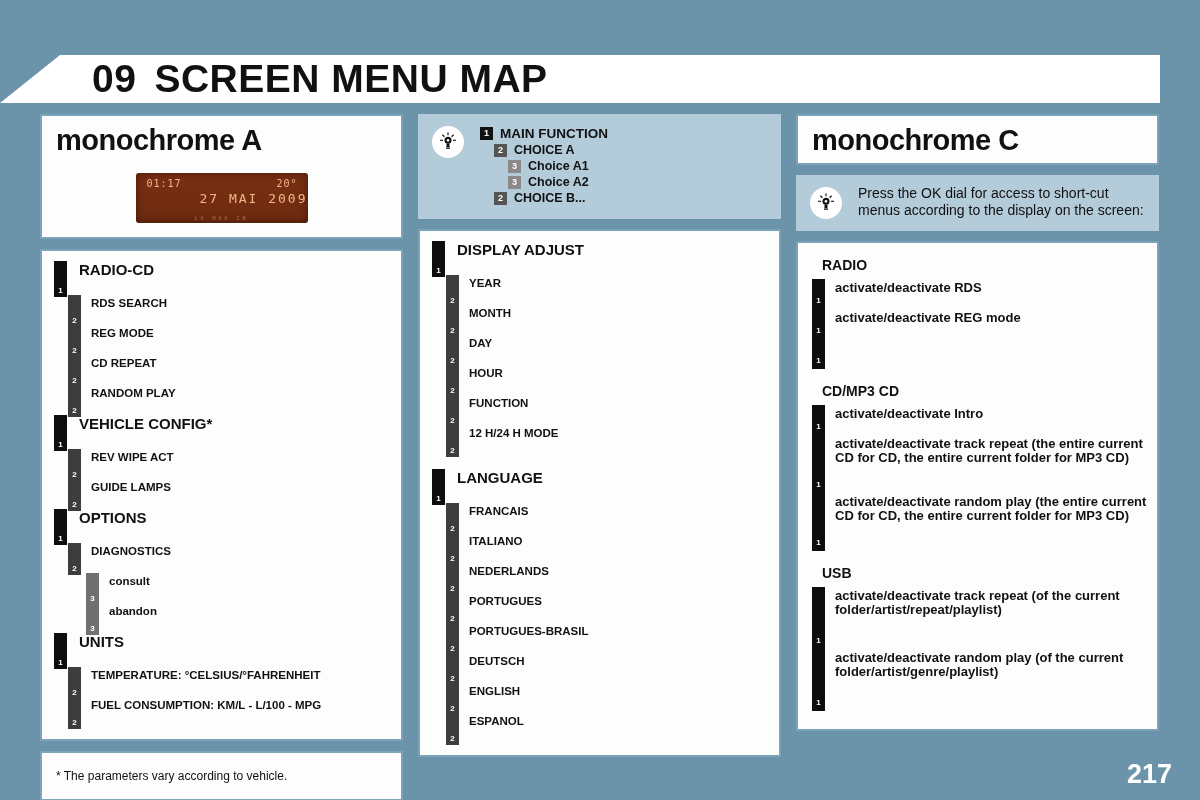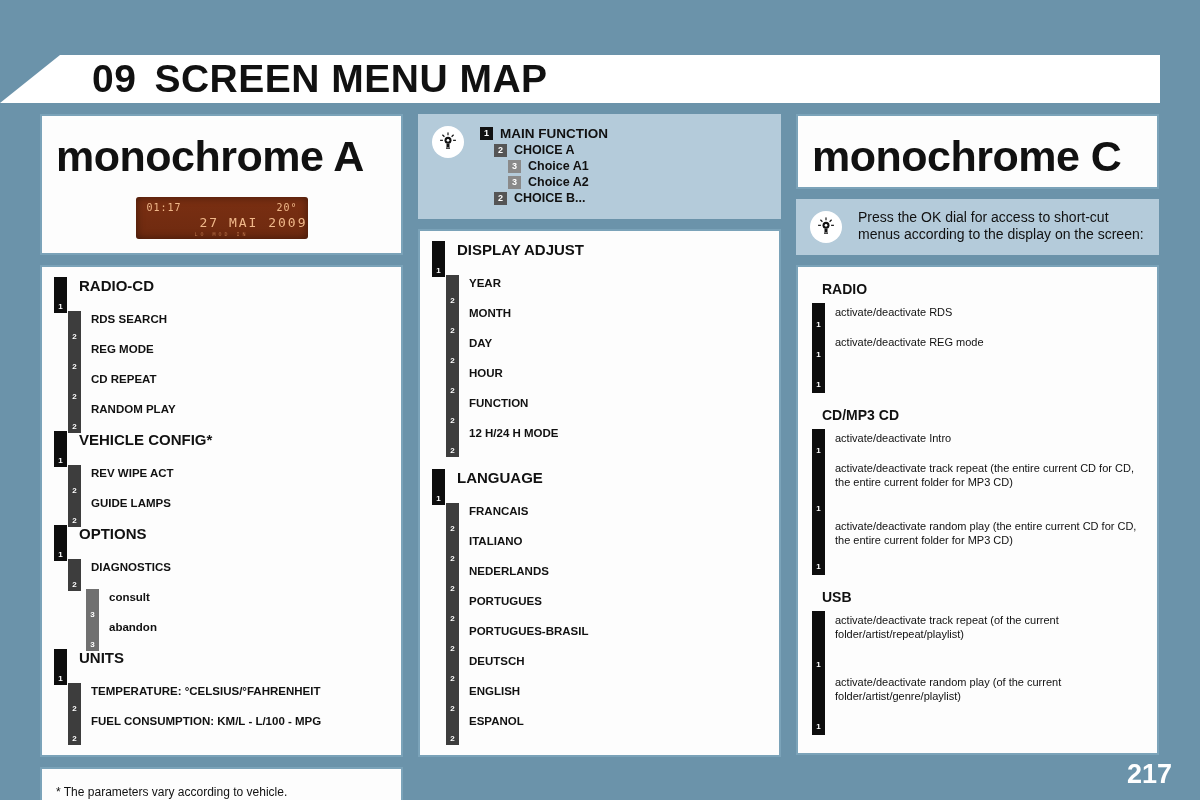--- a/index.html
+++ b/index.html
@@ -36,28 +36,28 @@
 
   .card{
     background:#fdfdfd;
     border:2px solid #7ba3b9;
     box-sizing:border-box;
     margin-bottom:10px;
   }
 
   
   .mono-title{
-    font-size:43px;font-weight:bold;color:#111;
-    padding:16px 0 6px 14px;letter-spacing:-.5px;
+    font-size:29px;font-weight:bold;color:#111;
+    padding:8px 0 6px 14px;letter-spacing:-.5px;
   }
 
   
   .lcd-wrap{display:flex;justify-content:center;padding:10px 0 14px 0;}
   .lcd{
-    width:172px;height:42px;position:relative;
+    width:172px;height:50px;position:relative;
     background:linear-gradient(#7a2f12,#6e2a10);
     border-radius:3px;
     box-shadow:inset 0 0 8px rgba(0,0,0,.45);
     font-family:"DejaVu Sans Mono", monospace;
     color:#f0b88a;
   }
   .lcd .lcd-time{position:absolute;left:11px;top:5px;font-size:10px;letter-spacing:1px;}
   .lcd .lcd-temp{position:absolute;right:10px;top:5px;font-size:10px;letter-spacing:1px;}
   .lcd .lcd-date{position:absolute;left:0;right:0;top:18px;text-align:right;font-size:13px;letter-spacing:2px;}
   .lcd .lcd-sub{position:absolute;left:0;right:0;bottom:2px;text-align:center;font-size:5px;letter-spacing:3px;color:#b9734a;}
@@ -119,21 +119,21 @@
   }
   .grp-head{
     font-size:14px;font-weight:bold;color:#111;margin:14px 0 6px 24px;
   }
   .crow{display:flex;align-items:stretch;margin:0 10px 0 14px;}
   .crow .cbadge{
     flex:none;width:13px;background:#0d0d0d;color:#fff;font-size:8px;font-weight:bold;
     display:flex;align-items:flex-end;justify-content:center;padding-bottom:4px;line-height:1;
   }
   .crow .ctxt{
-    font-size:11px;font-weight:normal;color:#111;margin-left:10px;line-height:14px;padding-top:2px;
+    font-size:13px;font-weight:bold;color:#111;margin-left:10px;line-height:14px;padding-top:2px;
   }
   .crow.h1{height:30px;}
   .crow.h2{height:58px;}
   .crow.h3{height:62px;}
 
   
   #footnote-card{
     padding:16px 0 16px 14px;
   }
   #footnote-text{font-size:12px;color:#111;}

